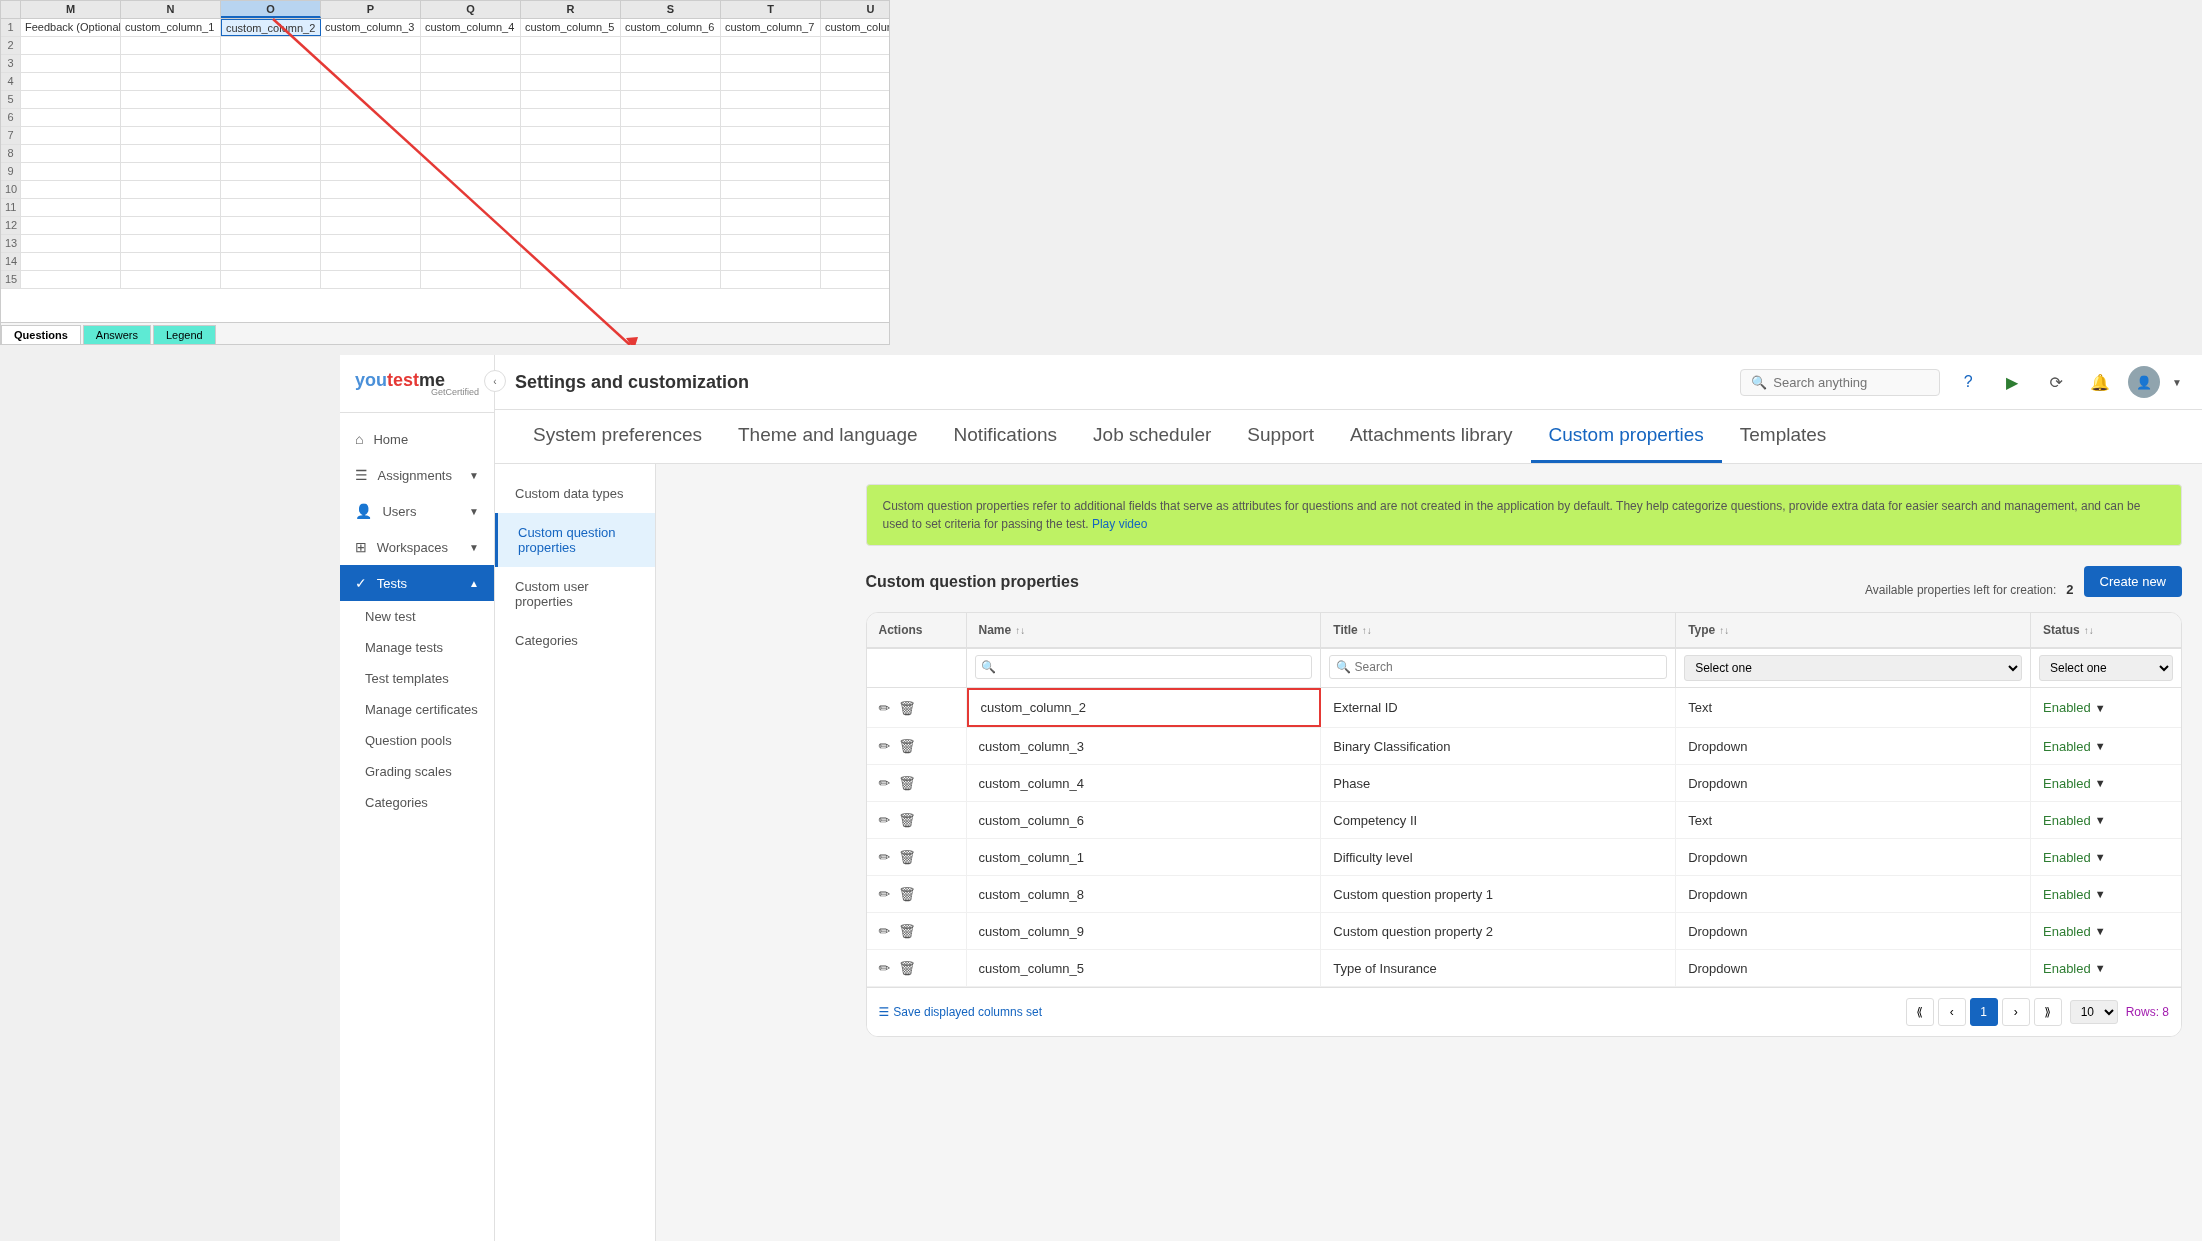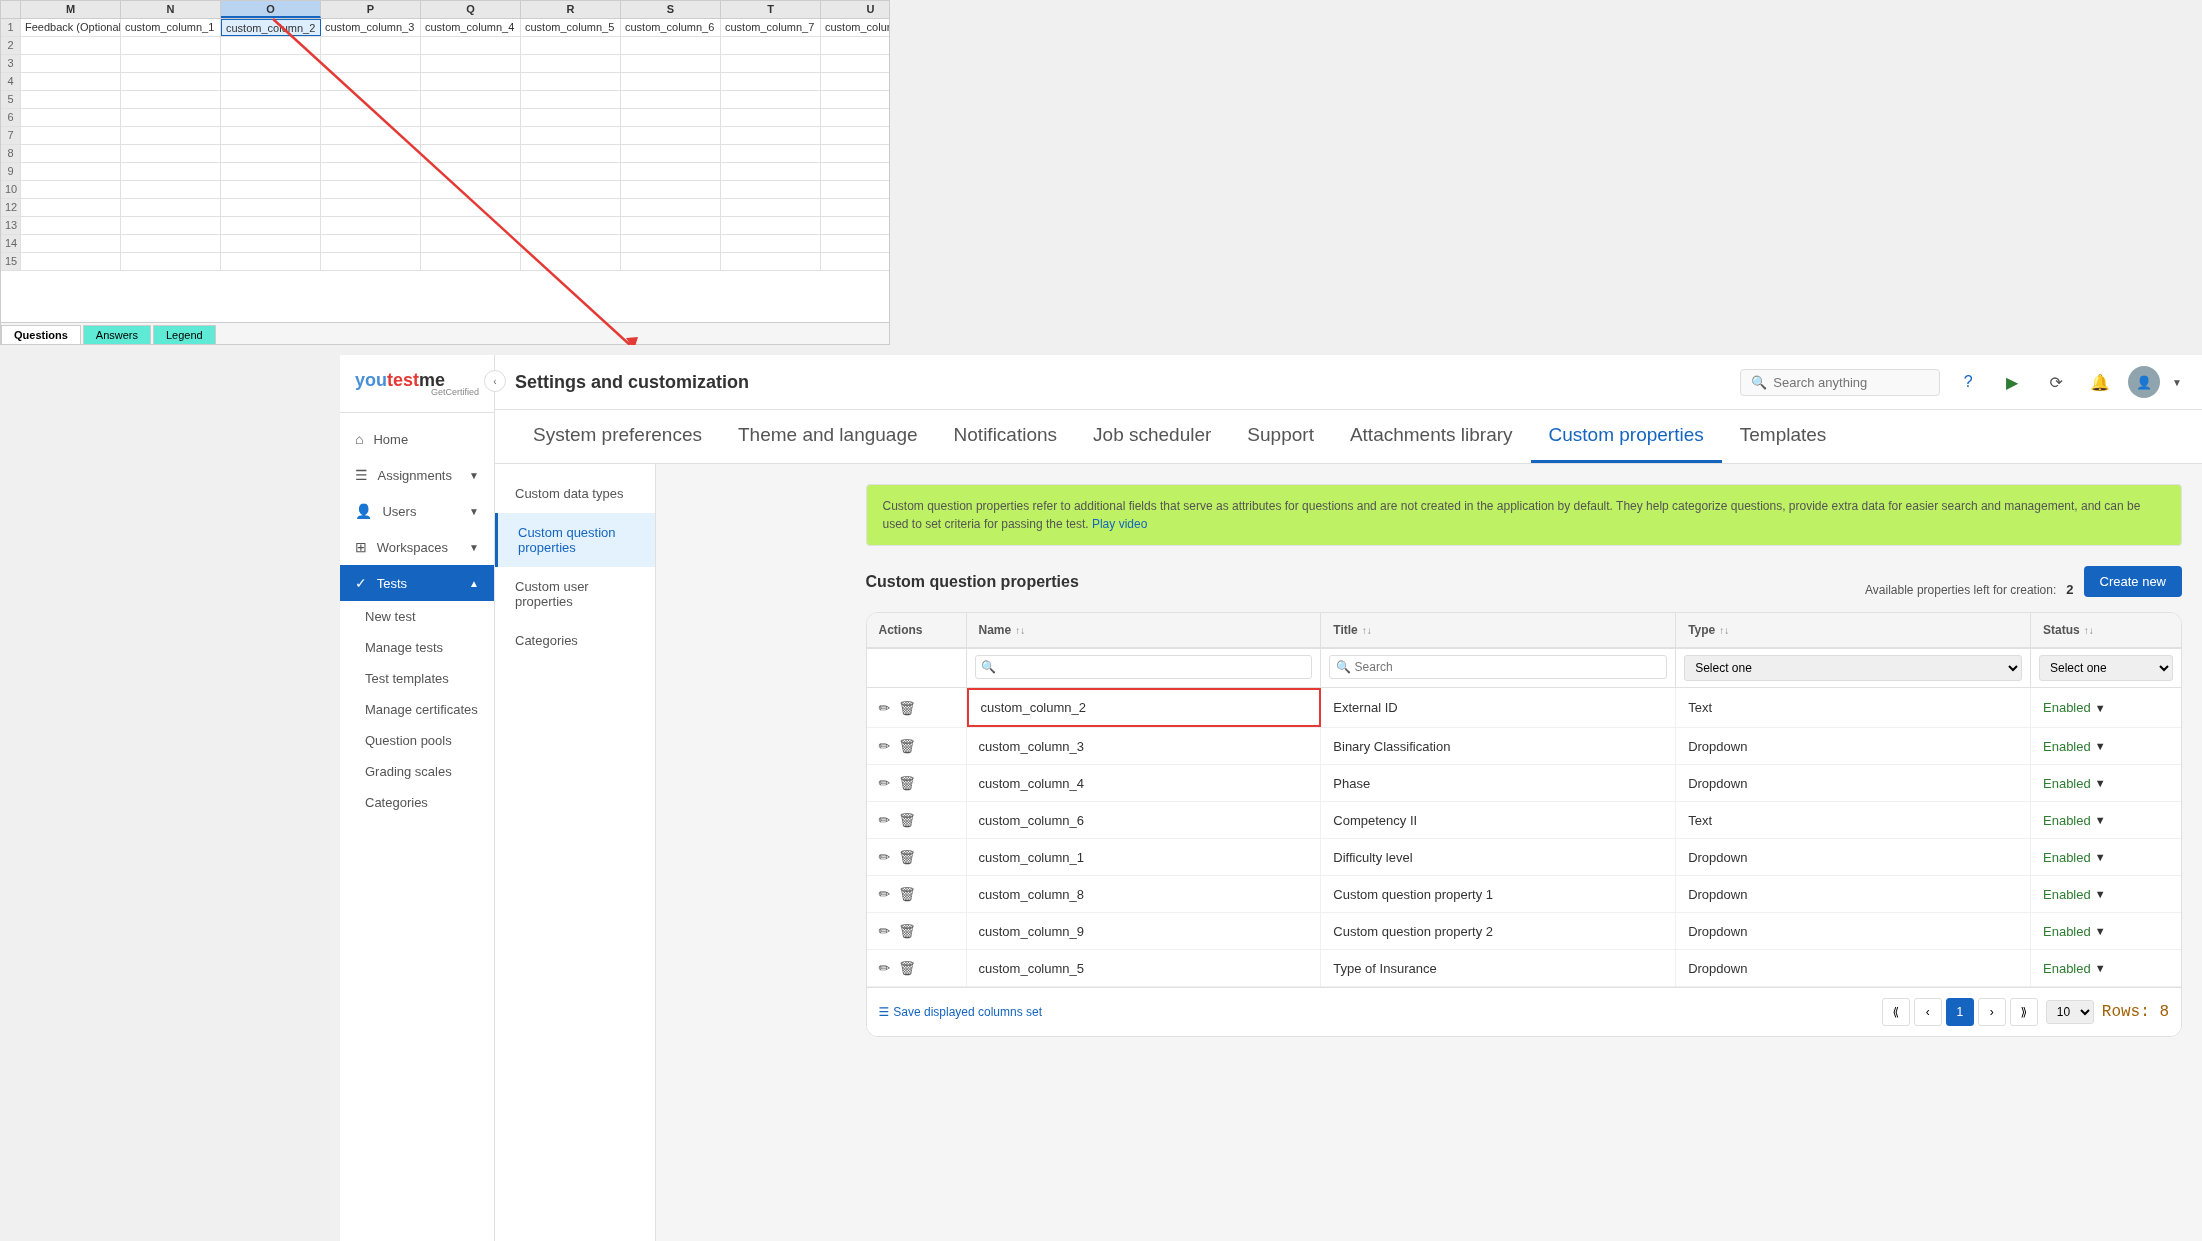--- a/index.html
+++ b/index.html
@@ -389,21 +389,21 @@
       font-size: 12px;
     }
     .page-btn.active { background: #1565c0; color: white; border-color: #1565c0; }
     .rows-select {
       border: 1px solid #ddd;
       border-radius: 3px;
       padding: 3px 6px;
       font-size: 12px;
       outline: none;
     }
-    .rows-info { font-size: 16px; color: #a16207; font-family: Liberation Mono, monospace; }
+    .rows-info { font-size: 12px; color: #a21caf; }
 
     .content-flex {
       display: flex;
       height: calc(100% - 52px);
     }
   </style>
 </head>
 <body>
 
 <div class="spreadsheet-area">
@@ -528,20 +528,32 @@
         <div class="sheet-cell"></div>
         <div class="sheet-cell"></div>
         <div class="sheet-cell"></div>
         <div class="sheet-cell"></div>
         <div class="sheet-cell"></div>
         <div class="sheet-cell"></div>
         <div class="sheet-cell"></div>
       </div>
     <div class="sheet-row">
         <div class="sheet-cell row-num">10</div>
+        <div class="sheet-cell"></div>
+        <div class="sheet-cell"></div>
+        <div class="sheet-cell"></div>
+        <div class="sheet-cell"></div>
+        <div class="sheet-cell"></div>
+        <div class="sheet-cell"></div>
+        <div class="sheet-cell"></div>
+        <div class="sheet-cell"></div>
+        <div class="sheet-cell"></div>
+      </div>
+    <div class="sheet-row">
+        <div class="sheet-cell row-num">11</div>
         <div class="sheet-cell"></div>
         <div class="sheet-cell"></div>
         <div class="sheet-cell"></div>
         <div class="sheet-cell"></div>
         <div class="sheet-cell"></div>
         <div class="sheet-cell"></div>
         <div class="sheet-cell"></div>
         <div class="sheet-cell"></div>
         <div class="sheet-cell"></div>
       </div>

